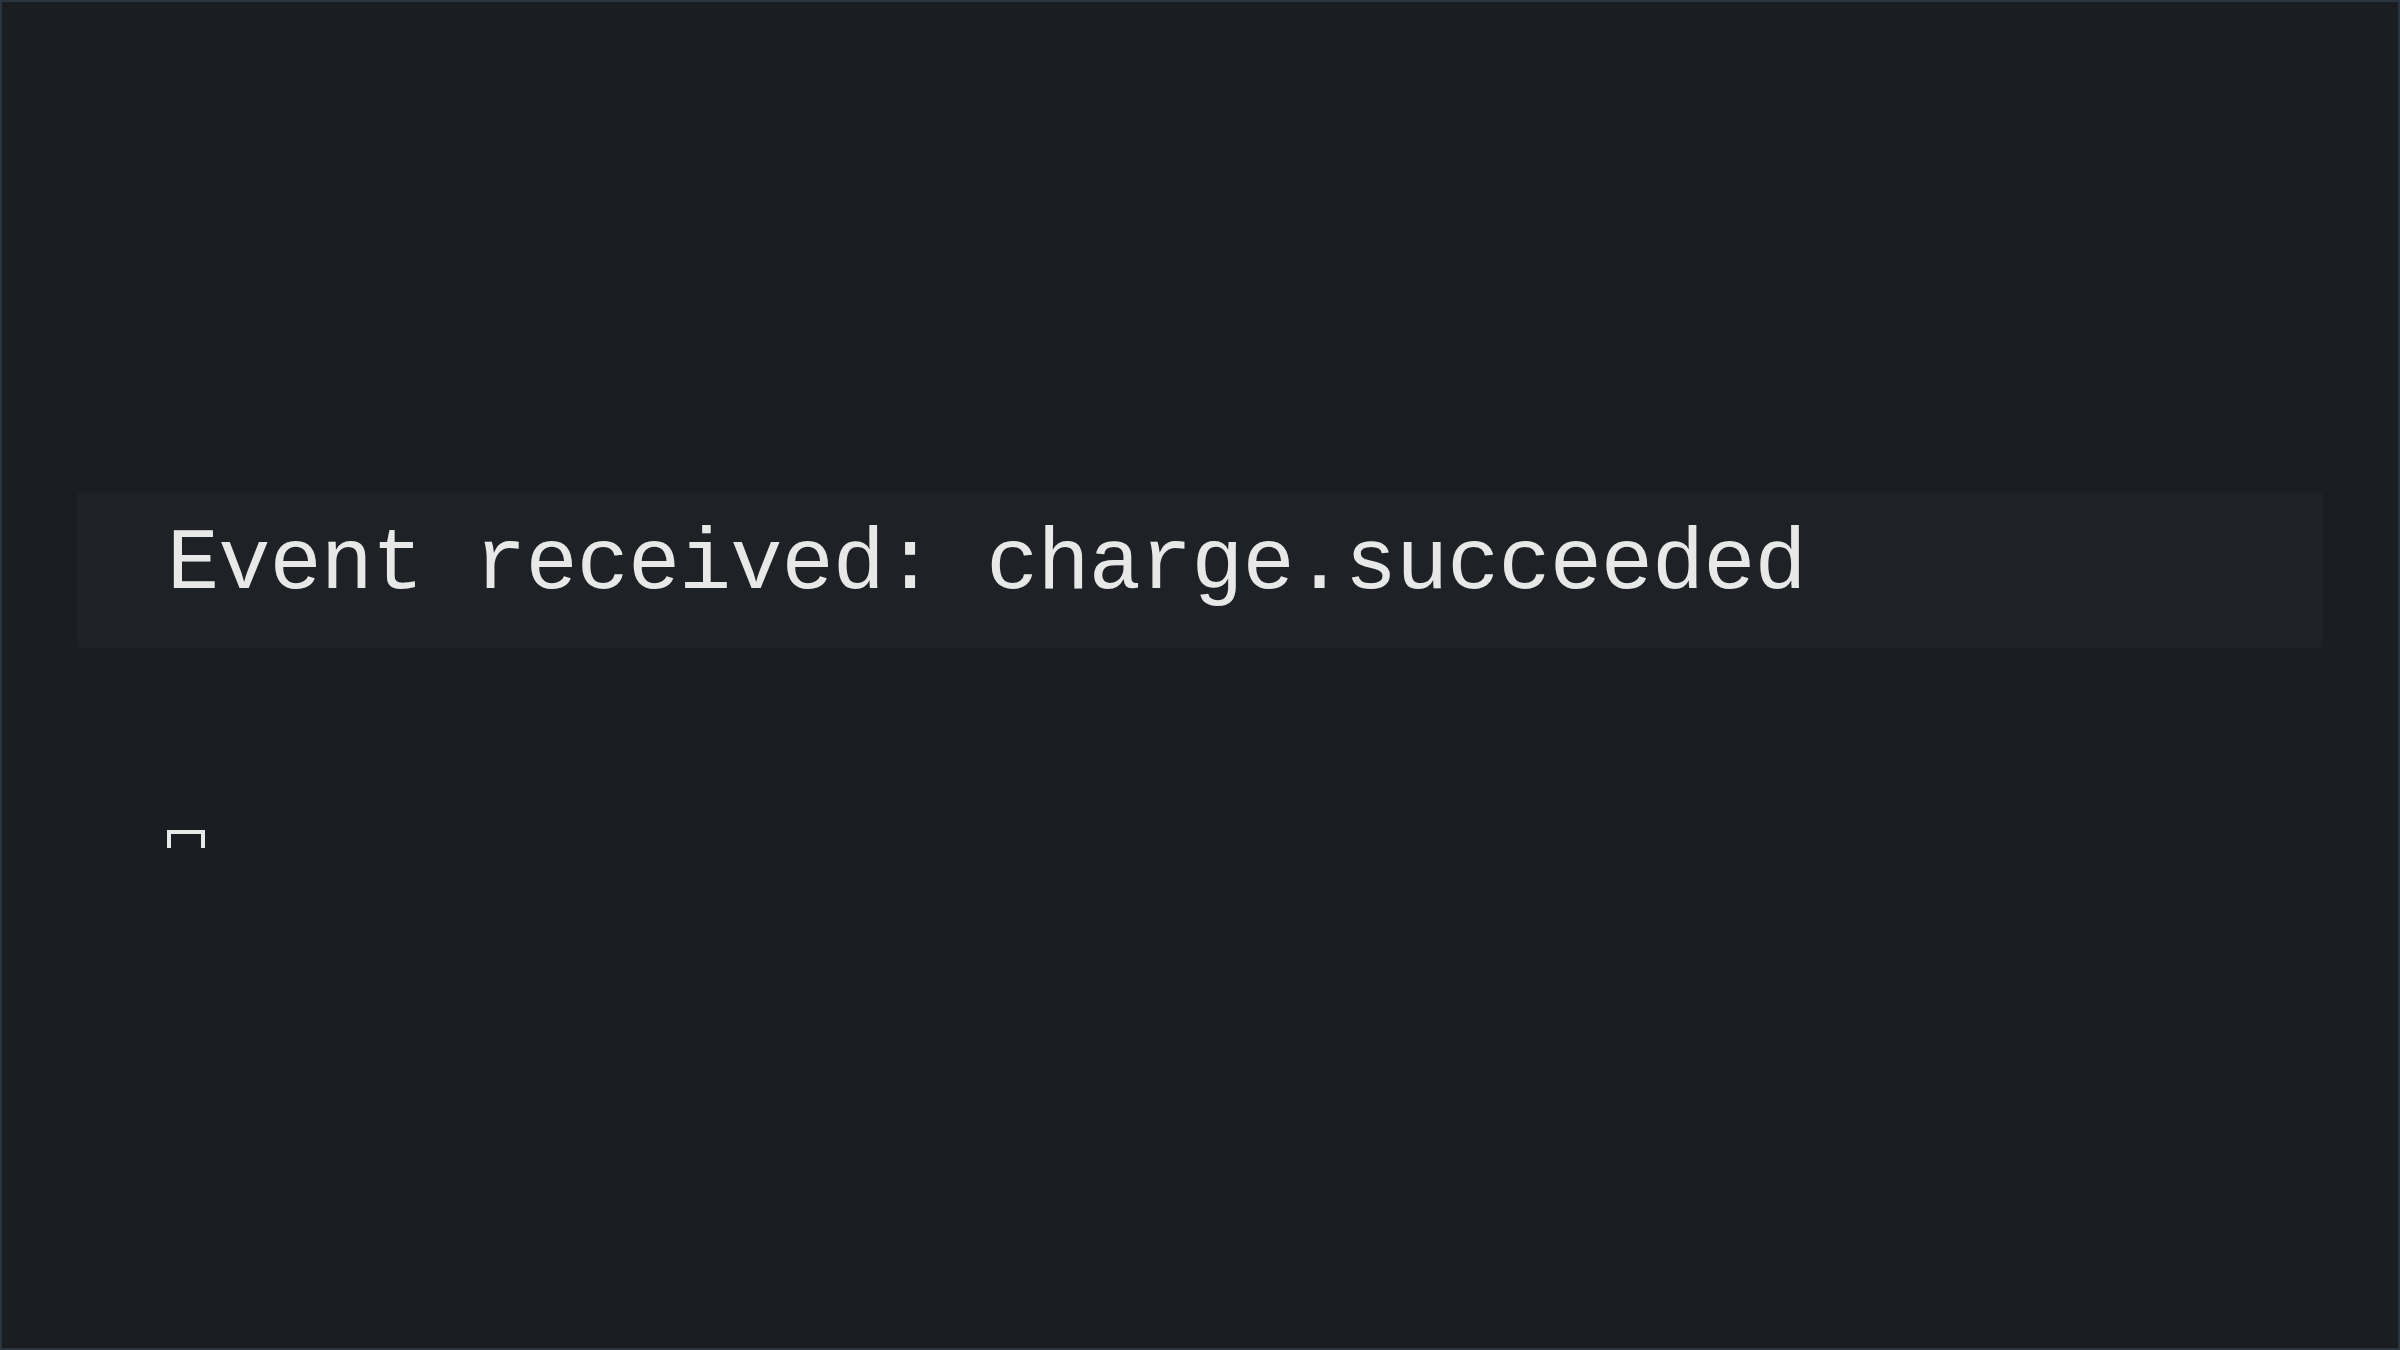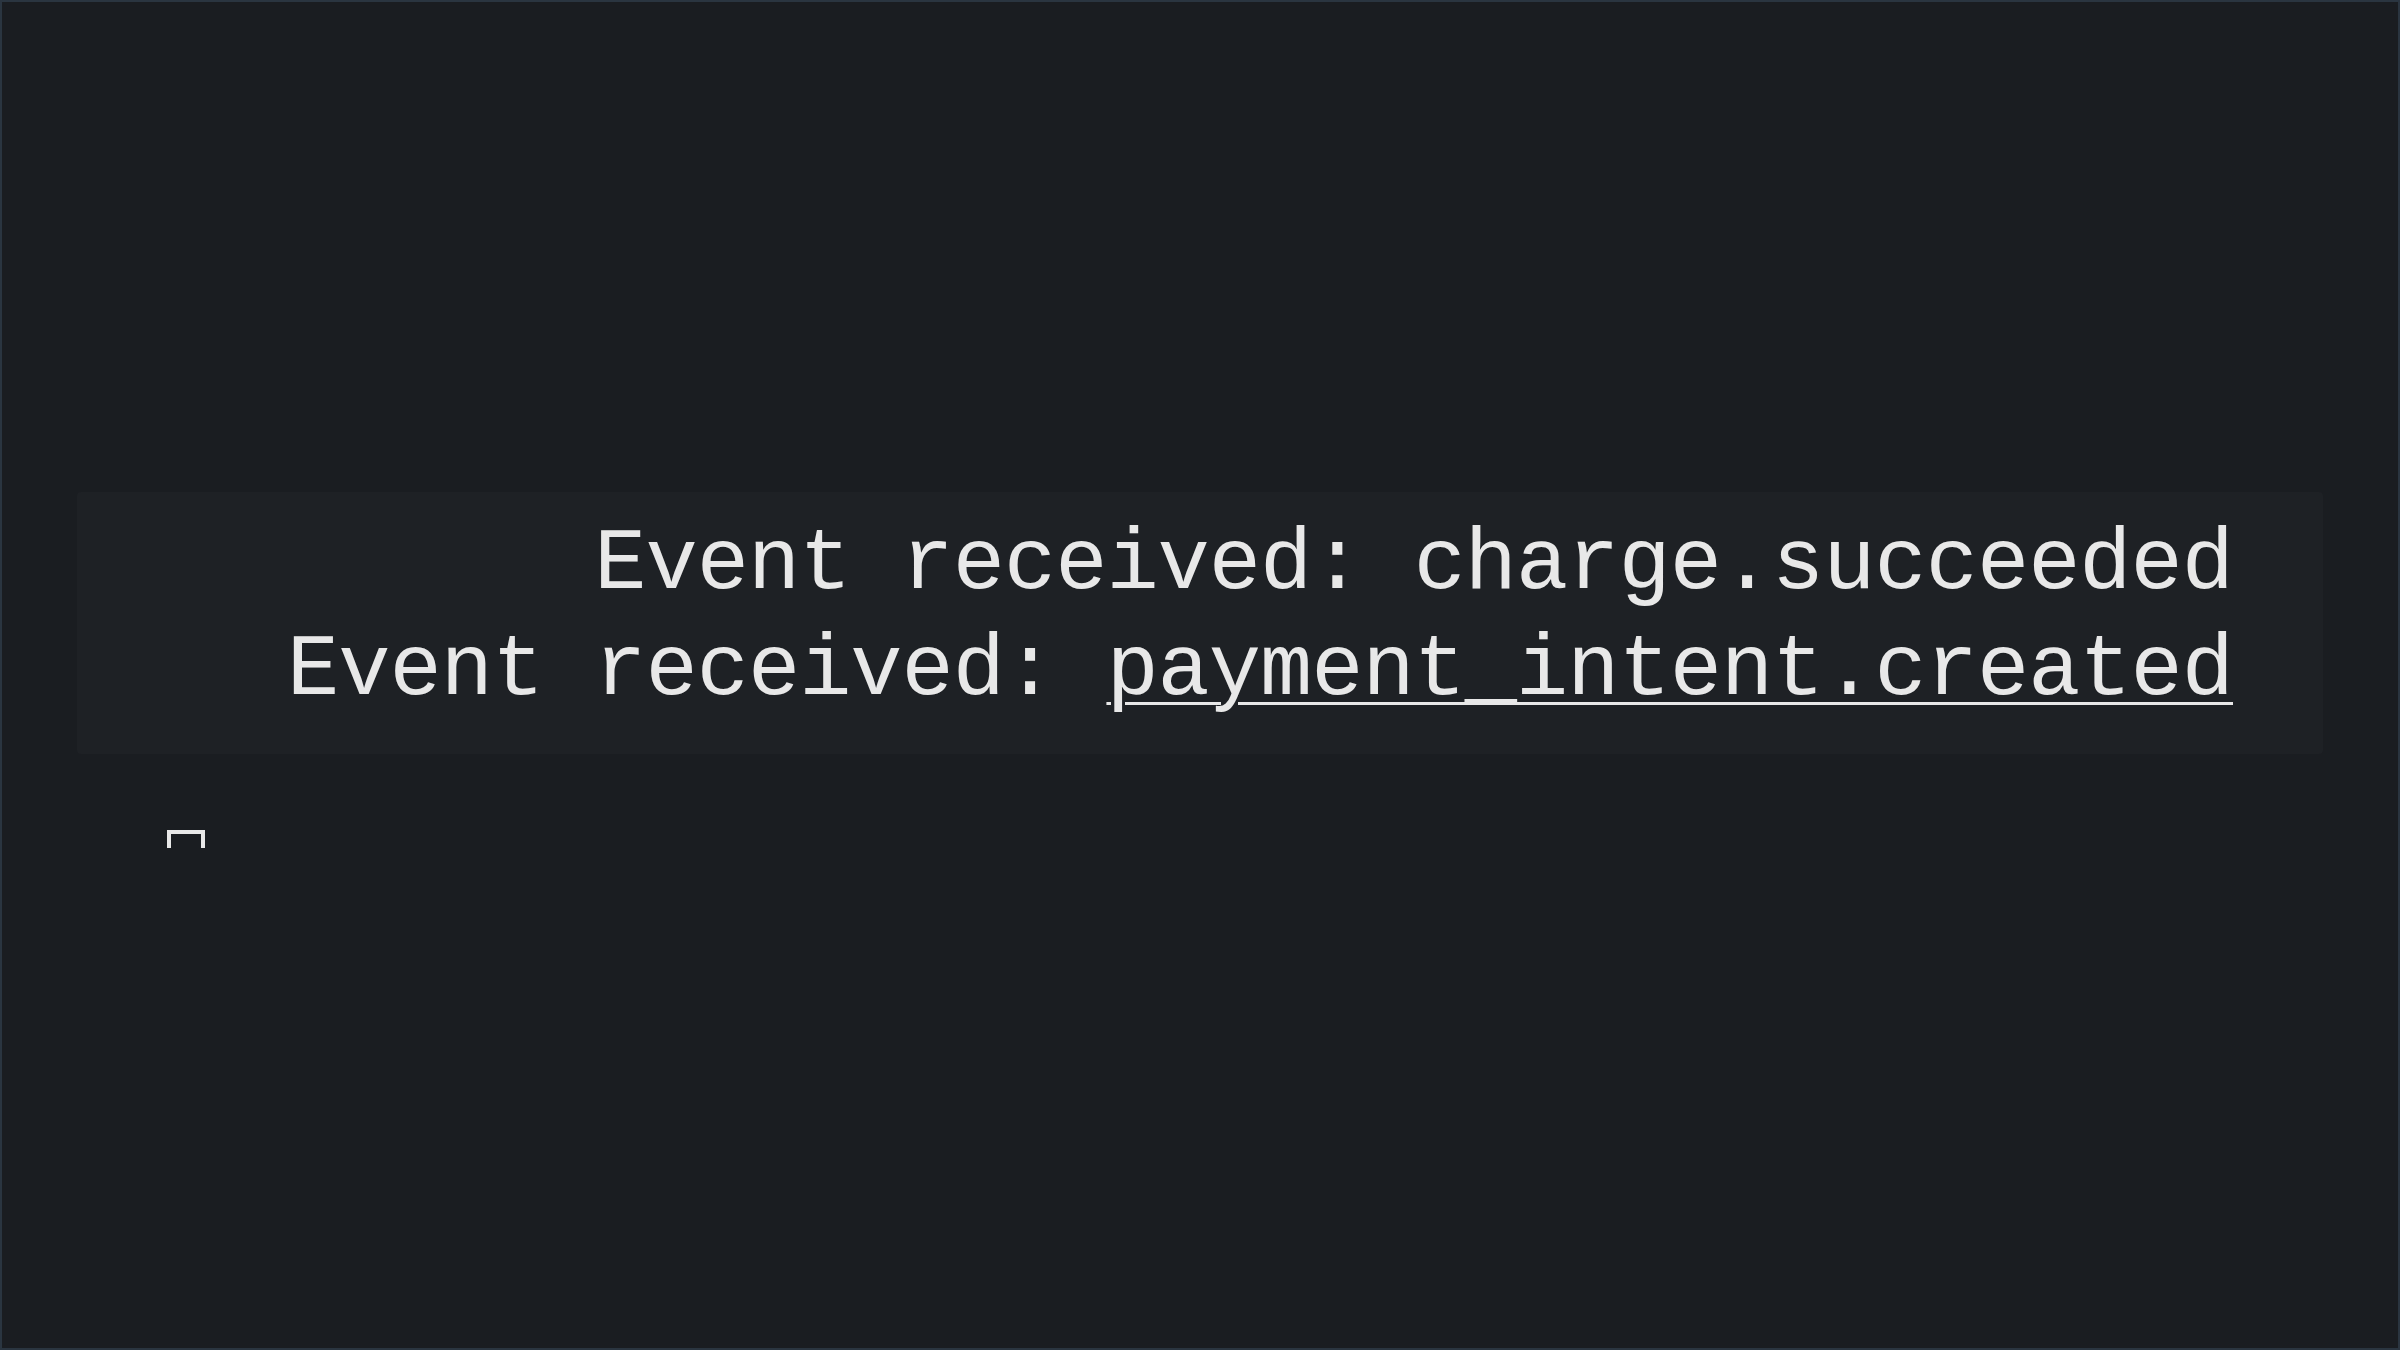--- a/index.html
+++ b/index.html
@@ -1,19 +1,18 @@
 <!DOCTYPE html>
 <html><head>
   <meta charset="utf-8">
   <style>
     * {
       margin: 0;
       padding: 0;
       box-sizing: border-box;
-      text-align: right;
     }
     
     html, body {
       width: 2400px;
       height: 1350px;
       background: #1a1d21;
       overflow: hidden;
     }
     
     body {
@@ -78,19 +77,15 @@
 
 <div class="partial-above">
   <div class="partial-above-inner">. . . .</div>
 </div>
 
 <div class="terminal-container">
   <div class="log-line">
     <span>Event received:</span>
     <span>charge.succeeded</span>
   </div>
-  <div class="log-line">
-    <span>Event received:</span>
-    <span class="log-value-link">payment_intent.created</span>
-  </div>
 </div>
 
 <div class="cursor-fragment"></div>
 
 </body></html>

